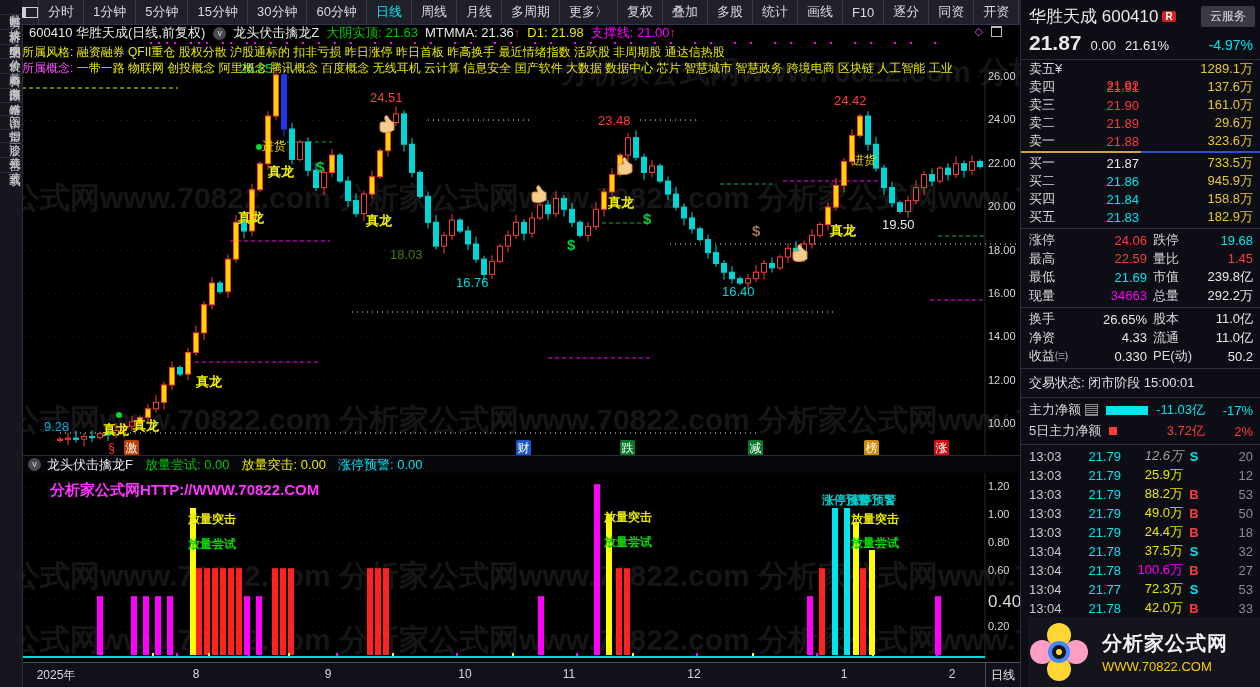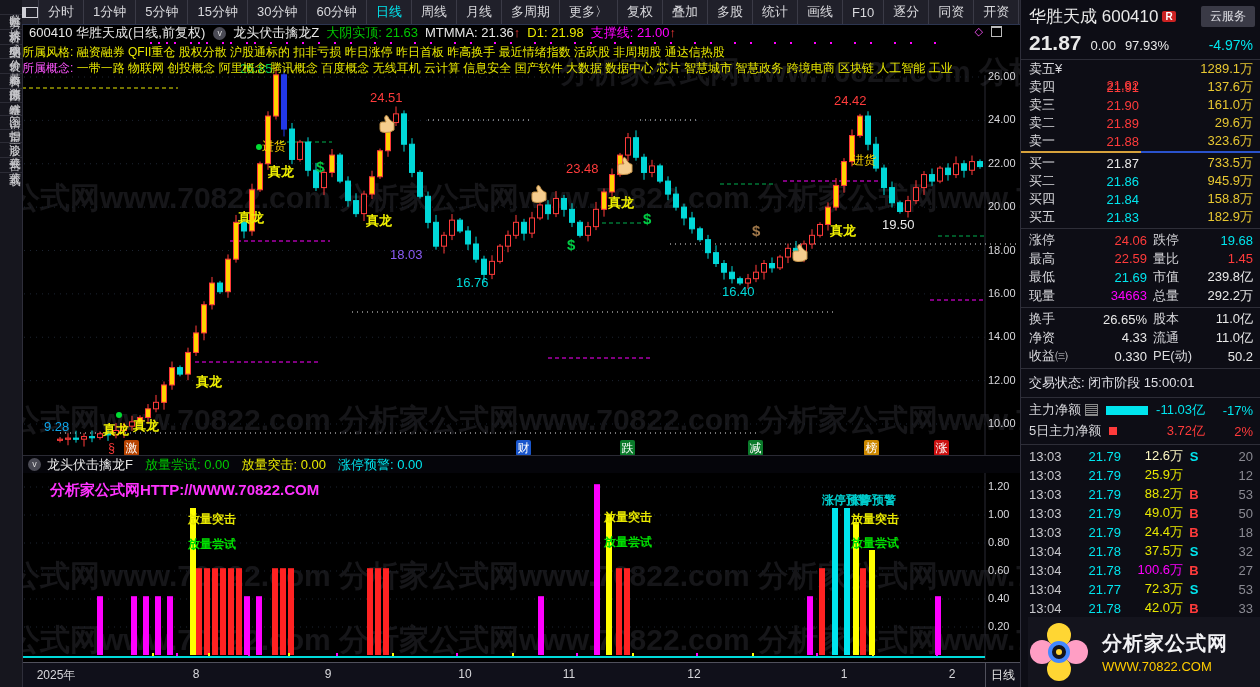--- a/index.html
+++ b/index.html
@@ -470,27 +470,27 @@
       <div class="ann" style="left: 988px; top: 201.125px; color: rgb(216, 216, 220); font-size: 11px;">20.00</div>
       <div class="ann" style="left: 988px; top: 244.5px; color: rgb(216, 216, 220); font-size: 11px;">18.00</div>
       <div class="ann" style="left: 988px; top: 287.875px; color: rgb(216, 216, 220); font-size: 11px;">16.00</div>
       <div class="ann" style="left: 988px; top: 331.25px; color: rgb(216, 216, 220); font-size: 11px;">14.00</div>
       <div class="ann" style="left: 988px; top: 374.625px; color: rgb(216, 216, 220); font-size: 11px;">12.00</div>
       <div class="ann" style="left: 988px; top: 418px; color: rgb(216, 216, 220); font-size: 11px;">10.00</div>
       <div class="ann" style="left: 988px; top: 481px; color: rgb(216, 216, 220); font-size: 11px;">1.20</div>
       <div class="ann" style="left: 988px; top: 509px; color: rgb(216, 216, 220); font-size: 11px;">1.00</div>
       <div class="ann" style="left: 988px; top: 537px; color: rgb(216, 216, 220); font-size: 11px;">0.80</div>
       <div class="ann" style="left: 988px; top: 565px; color: rgb(216, 216, 220); font-size: 11px;">0.60</div>
-      <div class="ann" style="left: 988px; top: 593px; color: rgb(216, 216, 220); font-size: 11px;">0.40</div>
+      <div class="ann" style="left: 988px; top: 593px; color: rgb(216, 216, 220); font-size: 17px;">0.40</div>
       <div class="ann" style="left: 988px; top: 621px; color: rgb(216, 216, 220); font-size: 11px;">0.20</div>
       <div class="ann" style="left: 240px; top: 62px; color: rgb(0, 204, 85); font-size: 13px;">26.85</div>
       <div class="ann" style="left: 370px; top: 91px; color: rgb(255, 59, 59); font-size: 13px;">24.51</div>
-      <div class="ann" style="left: 566px; top: 114px; color: rgb(255, 59, 59); font-size: 13px; margin-top: 48px;">23.48</div>
+      <div class="ann" style="left: 598px; top: 114px; color: rgb(255, 59, 59); font-size: 13px;">23.48</div>
       <div class="ann" style="left: 834px; top: 94px; color: rgb(255, 59, 59); font-size: 13px;">24.42</div>
-      <div class="ann" style="left: 390px; top: 248px; color: #8b5cf6; font-size: 13px;">18.03</div>
+      <div class="ann" style="left: 390px; top: 248px; color: #4d7c0f; font-size: 13px;">18.03</div>
       <div class="ann" style="left: 456px; top: 276px; color: rgb(0, 216, 216); font-size: 13px;">16.76</div>
       <div class="ann" style="left: 722px; top: 285px; color: rgb(0, 216, 216); font-size: 13px;">16.40</div>
       <div class="ann" style="left: 882px; top: 218px; color: rgb(232, 232, 232); font-size: 13px;">19.50</div>
       <div class="ann" style="left: 44px; top: 420px; color: #0ea5e9; font-size: 13px;">9.28</div>
       <div class="ann" style="left: 103px; top: 423px; color: rgb(240, 240, 0); font-size: 13px; font-weight: bold;">真龙</div>
       <div class="ann" style="left: 133px; top: 419px; color: rgb(240, 240, 0); font-size: 13px; font-weight: bold;">真龙</div>
       <div class="ann" style="left: 196px; top: 375px; color: rgb(240, 240, 0); font-size: 13px; font-weight: bold;">真龙</div>
       <div class="ann" style="left: 238px; top: 211px; color: rgb(240, 240, 0); font-size: 13px; font-weight: bold;">真龙</div>
       <div class="ann" style="left: 268px; top: 165px; color: rgb(240, 240, 0); font-size: 13px; font-weight: bold;">真龙</div>
       <div class="ann" style="left: 366px; top: 214px; color: rgb(240, 240, 0); font-size: 13px; font-weight: bold;">真龙</div>
@@ -620,21 +620,21 @@
 
   <div id="right-panel">
     <div id="rp-head">
       <span id="rp-title"><span>华胜天成</span> <span>600410</span></span>
       <span id="r-badge">R</span>
       <button id="cloud-btn">云服务</button>
     </div>
     <div id="rp-price">
       <span id="rp-last">21.87</span>
       <span id="rp-chg">0.00</span>
-      <span id="rp-pct">97.93%</span>
+      <span id="rp-pct">21.61%</span>
       <span id="rp-idx">-4.97%</span>
     </div>
     <div id="order-book">
         <div class="ob-row">
           <span class="ob-label">卖五¥</span>
           <span class="ob-price" style="color: rgb(255, 59, 59); margin-top: 32px;">21.92</span>
           <span class="ob-vol">1289.1万</span>
         </div>
         <div class="ob-row">
           <span class="ob-label">卖四</span>
@@ -738,21 +738,21 @@
       <span class="net-label">5日主力净额</span>
       <span class="sw-red"></span>
       <span class="net-val" style="color:#ff3b3b;">3.72亿</span>
       <span class="net-pct" style="color:#ff3b3b;">2%</span>
     </div>
     <div class="rp-sep"></div>
     <div id="tick-list">
         <div class="tk-row">
           <span class="tk-time">13:03</span>
           <span class="tk-price">21.79</span>
-          <span class="tk-amt" style="color: #fef9c3;">12.6万</span>
+          <span class="tk-amt" style="color: #a3a3a3; font-style: italic;">12.6万</span>
           <span class="tk-side" style="color: rgb(0, 229, 238);">S</span>
           <span class="tk-n">20</span>
         </div>
         <div class="tk-row">
           <span class="tk-time">13:03</span>
           <span class="tk-price">21.79</span>
           <span class="tk-amt" style="color: rgb(232, 232, 0);">25.9万</span>
           <span class="tk-side" style="color: rgb(0, 229, 238);"></span>
           <span class="tk-n">12</span>
         </div>

